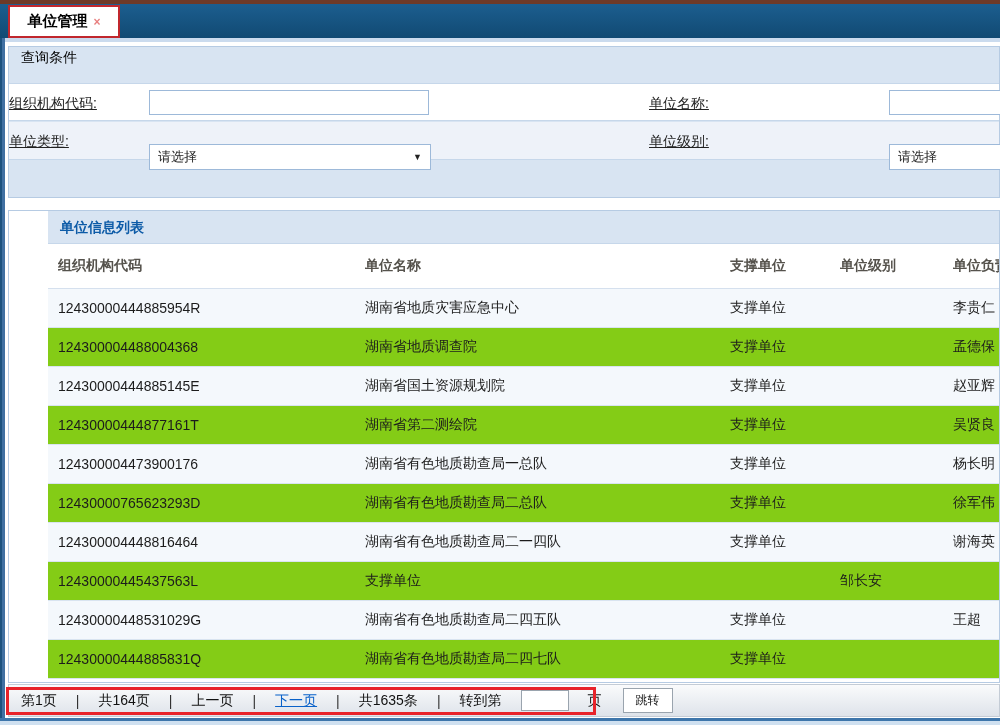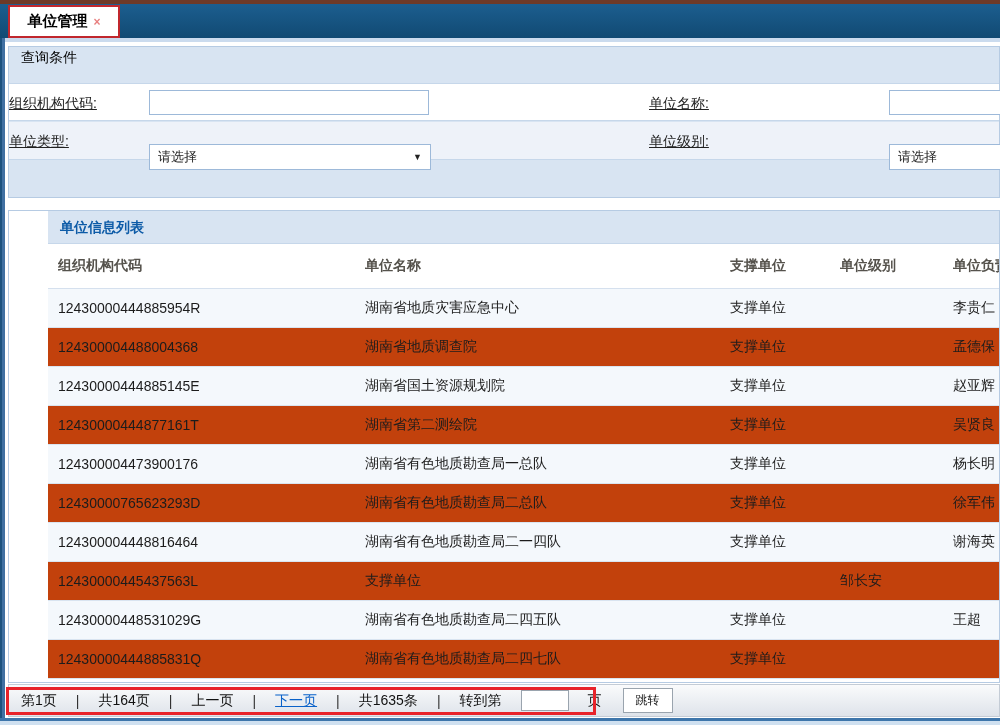--- a/index.html
+++ b/index.html
@@ -48,21 +48,21 @@
 
   
   .table-panel { top:210px; height:473px; background:#fff;padding-left:39px; }
   .tpanel-title { height:33px; line-height:33px; background:#d8e4f2; border-bottom:1px solid #c6d7ea;
                   padding-left:12px; font-weight:bold; font-size:14px; color:#0d5ba7; }
   .grid-cols { display:grid; grid-template-columns:307px 365px 110px 113px auto; align-items:center; padding-left:10px; }
   .thead { height:45px; background:#fff; border-bottom:1px solid #d5e0ee;
            font-weight:bold; font-size:14px; color:#55524c; }
   .trow { height:39px; border-bottom:1px solid #d9e4f0; font-size:14px; color:#1c1c1c; }
   .trow.odd  { background:#f4f8fc; }
-  .trow.even { background:#c2410c; }
+  .trow.even { background:#84cc16; }
   .tcell { overflow:hidden; white-space:nowrap; }
 
   
   .pagebar { position:absolute; left:8px; top:684px; width:992px; height:33px;
              background:linear-gradient(#fafbfc,#dee3ea); border:1px solid #c4ccd6;
              display:flex; align-items:center; padding-left:12px; gap:19px; font-size:14px; color:#111; }
   .pagebar .sep { color:#333; }
   .pagebar .link { color:#0a62c9; text-decoration:underline; cursor:pointer; }
   .pagebar .plain { cursor:default; }
   .goto-input { width:48px; height:21px; border:1px solid #9aa4ae; background:#fff; outline:none;

